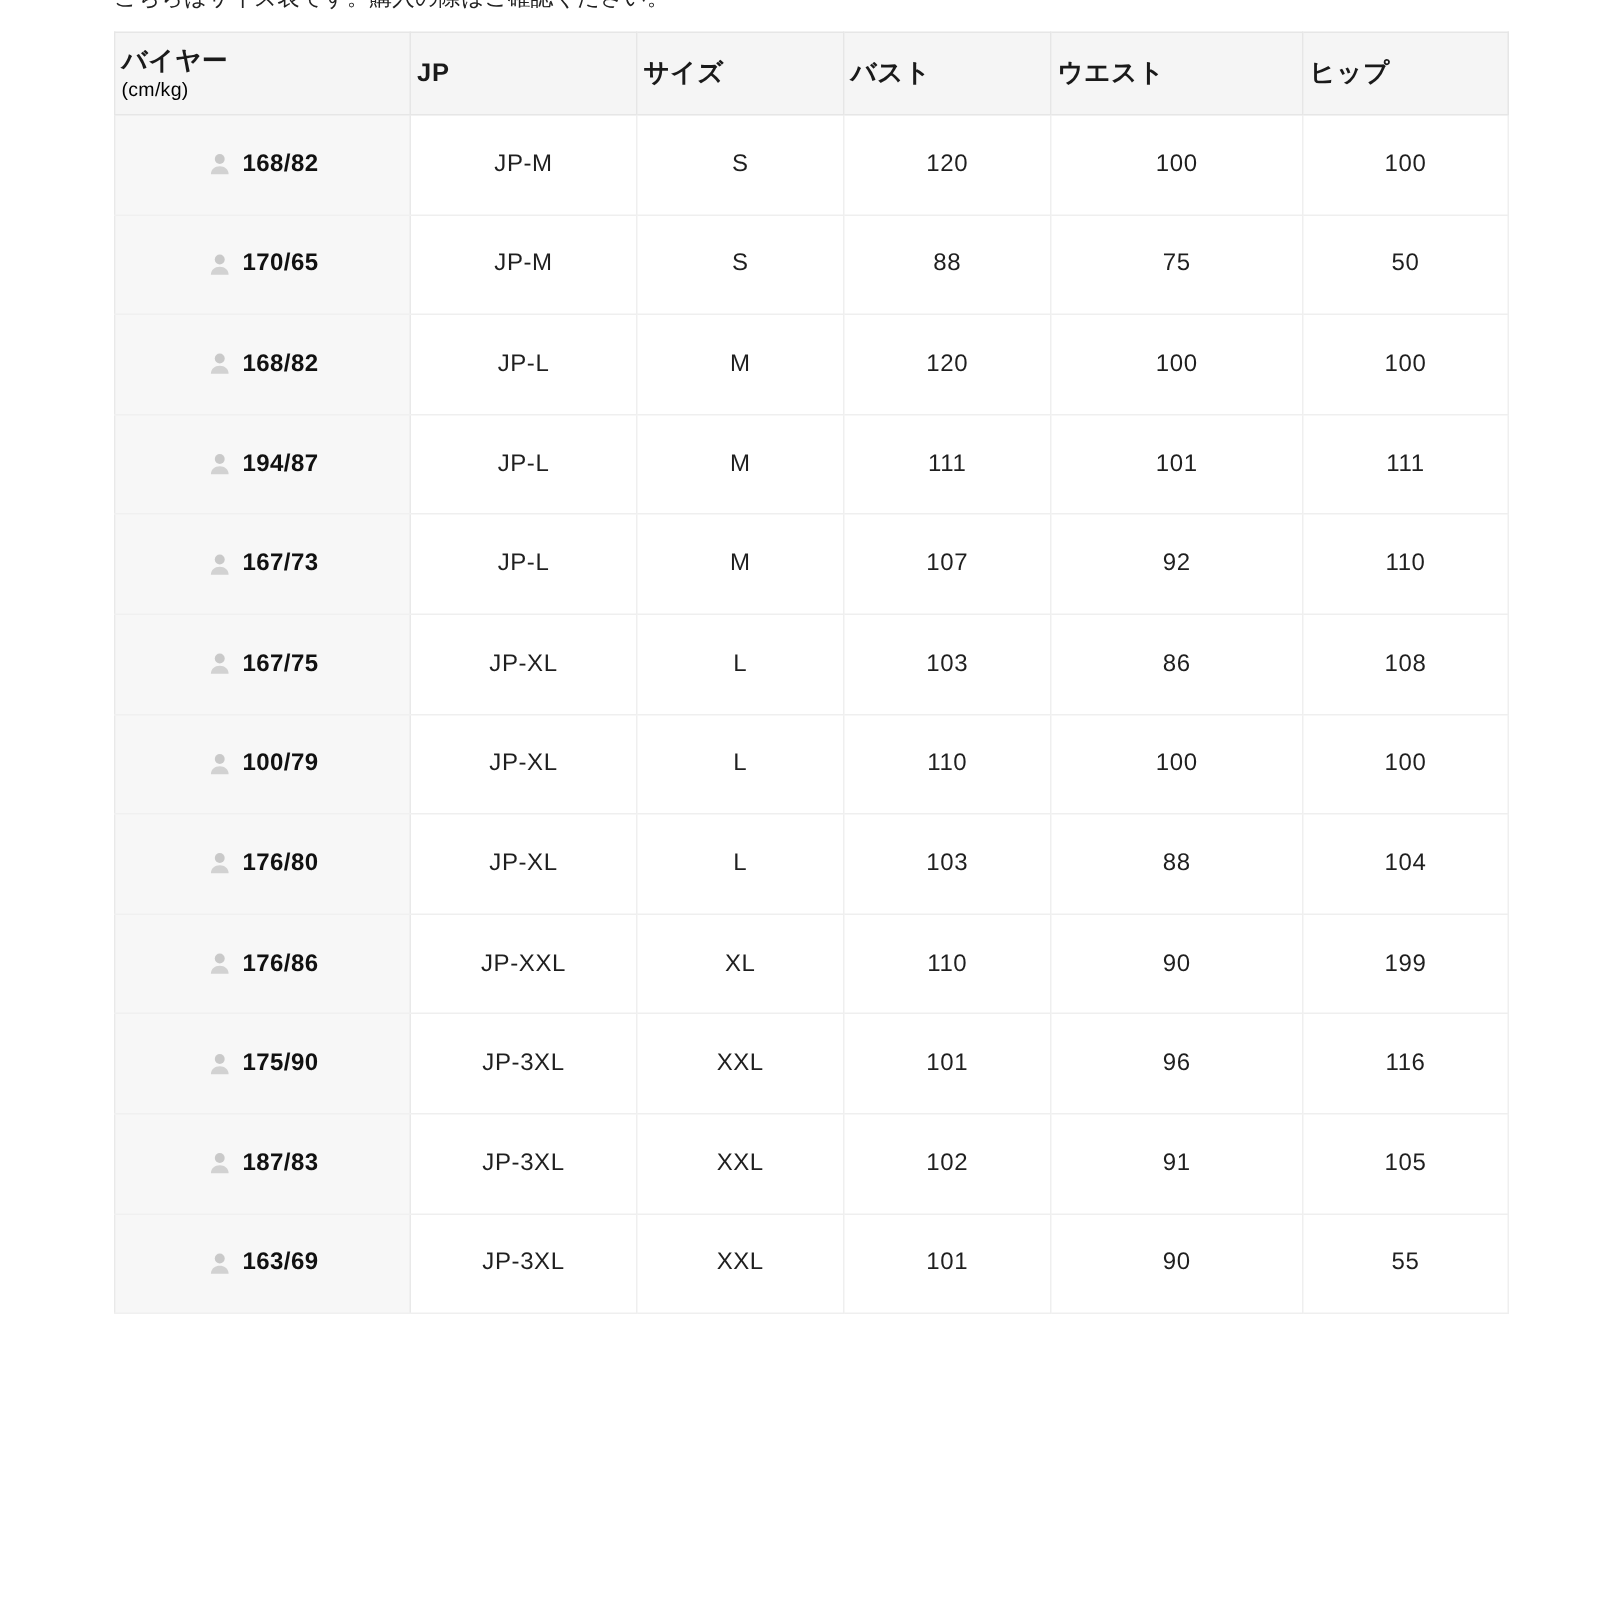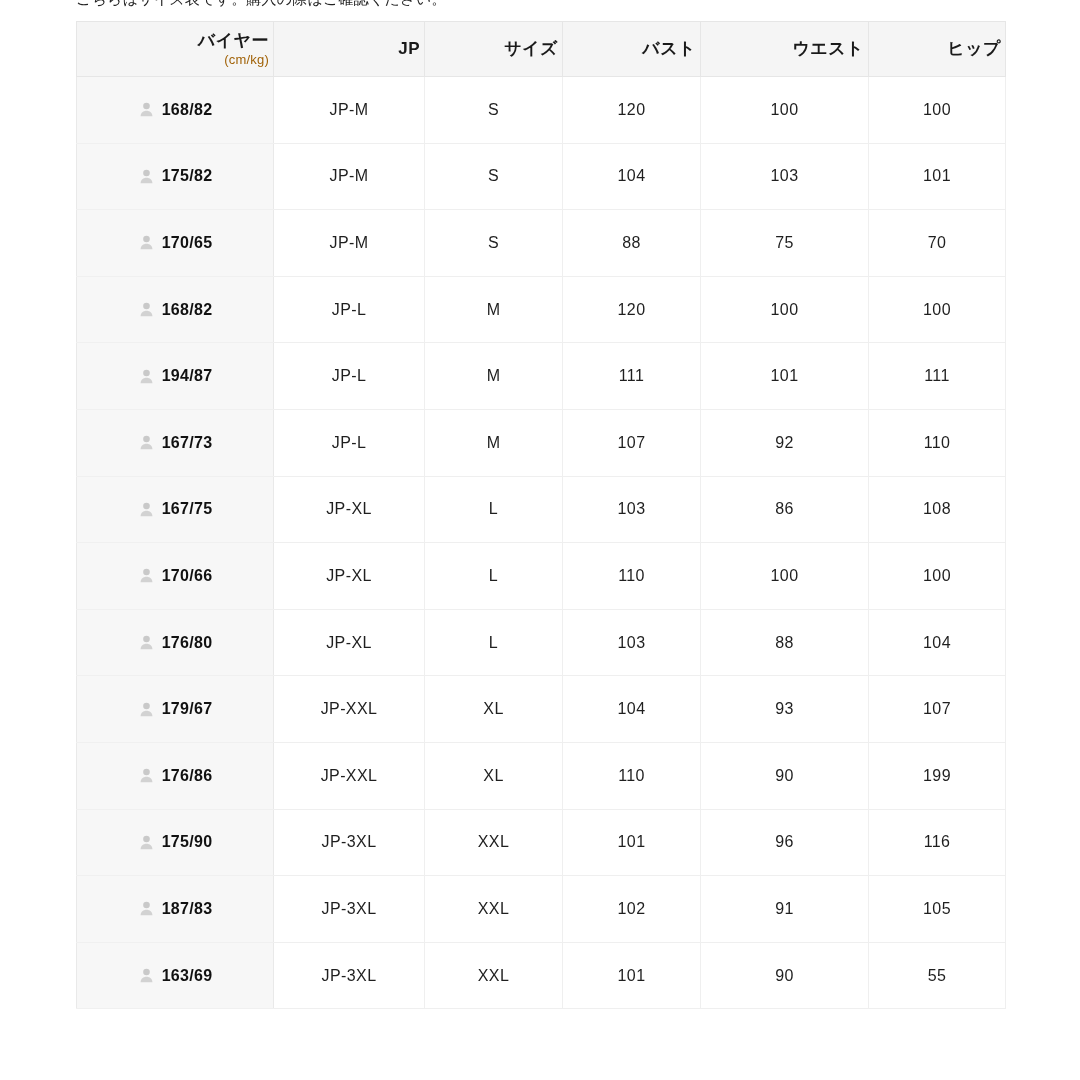--- a/index.html
+++ b/index.html
@@ -56,36 +56,36 @@
   table.size-table col.c-hip   { width: 137px; }
 
   thead th {
     background: #f5f5f5;
     border: 1px solid #e6e6e6;
     height: 55px;
     padding: 0 4px;
     font-size: 17px;
     font-weight: bold;
     color: #1a1a1a;
-    text-align: right;
+    text-align: left;
     vertical-align: middle;
     box-sizing: border-box;
   }
 
   thead th .th-main {
     display: block;
     line-height: 22px;
     letter-spacing: 0.5px;
   }
 
   thead th .th-sub {
     display: block;
     font-size: 13px;
     font-weight: normal;
-    color: #a16207;
+    color: #000000;
     line-height: 16px;
     letter-spacing: 0.2px;
   }
 
   tbody td {
     border: 1px solid #efefef;
     height: 66.6px;
     padding: 0 6px;
     font-size: 16px;
     color: #1f1f1f;
@@ -191,46 +191,28 @@
           </tr>
           <tr>
             <td class="buyer-cell">
               <span class="buyer-inner">
                 <span class="person-icon">
                   <svg width="17" height="17" viewBox="0 0 17 17" aria-hidden="true">
                     <circle cx="8.5" cy="5" r="3.3" fill="#c9c9c9"></circle>
                     <path d="M2.6 15.2c0-3.3 2.6-5.4 5.9-5.4s5.9 2.1 5.9 5.4z" fill="#d2d2d2"></path>
                   </svg>
                 </span>
-                <span class="buyer-text">175/82</span>
-              </span>
-            </td>
-            <td class="val">JP-M</td>
-            <td class="val">S</td>
-            <td class="val">104</td>
-            <td class="val">103</td>
-            <td class="val">101</td>
-          </tr>
-          <tr>
-            <td class="buyer-cell">
-              <span class="buyer-inner">
-                <span class="person-icon">
-                  <svg width="17" height="17" viewBox="0 0 17 17" aria-hidden="true">
-                    <circle cx="8.5" cy="5" r="3.3" fill="#c9c9c9"></circle>
-                    <path d="M2.6 15.2c0-3.3 2.6-5.4 5.9-5.4s5.9 2.1 5.9 5.4z" fill="#d2d2d2"></path>
-                  </svg>
-                </span>
                 <span class="buyer-text">170/65</span>
               </span>
             </td>
             <td class="val">JP-M</td>
             <td class="val">S</td>
             <td class="val">88</td>
             <td class="val">75</td>
-            <td class="val">70</td>
+            <td class="val">50</td>
           </tr>
           <tr>
             <td class="buyer-cell">
               <span class="buyer-inner">
                 <span class="person-icon">
                   <svg width="17" height="17" viewBox="0 0 17 17" aria-hidden="true">
                     <circle cx="8.5" cy="5" r="3.3" fill="#c9c9c9"></circle>
                     <path d="M2.6 15.2c0-3.3 2.6-5.4 5.9-5.4s5.9 2.1 5.9 5.4z" fill="#d2d2d2"></path>
                   </svg>
                 </span>
@@ -299,21 +281,21 @@
           </tr>
           <tr>
             <td class="buyer-cell">
               <span class="buyer-inner">
                 <span class="person-icon">
                   <svg width="17" height="17" viewBox="0 0 17 17" aria-hidden="true">
                     <circle cx="8.5" cy="5" r="3.3" fill="#c9c9c9"></circle>
                     <path d="M2.6 15.2c0-3.3 2.6-5.4 5.9-5.4s5.9 2.1 5.9 5.4z" fill="#d2d2d2"></path>
                   </svg>
                 </span>
-                <span class="buyer-text">170/66</span>
+                <span class="buyer-text">100/79</span>
               </span>
             </td>
             <td class="val">JP-XL</td>
             <td class="val">L</td>
             <td class="val">110</td>
             <td class="val">100</td>
             <td class="val">100</td>
           </tr>
           <tr>
             <td class="buyer-cell">
@@ -335,38 +317,20 @@
           </tr>
           <tr>
             <td class="buyer-cell">
               <span class="buyer-inner">
                 <span class="person-icon">
                   <svg width="17" height="17" viewBox="0 0 17 17" aria-hidden="true">
                     <circle cx="8.5" cy="5" r="3.3" fill="#c9c9c9"></circle>
                     <path d="M2.6 15.2c0-3.3 2.6-5.4 5.9-5.4s5.9 2.1 5.9 5.4z" fill="#d2d2d2"></path>
                   </svg>
                 </span>
-                <span class="buyer-text">179/67</span>
-              </span>
-            </td>
-            <td class="val">JP-XXL</td>
-            <td class="val">XL</td>
-            <td class="val">104</td>
-            <td class="val">93</td>
-            <td class="val">107</td>
-          </tr>
-          <tr>
-            <td class="buyer-cell">
-              <span class="buyer-inner">
-                <span class="person-icon">
-                  <svg width="17" height="17" viewBox="0 0 17 17" aria-hidden="true">
-                    <circle cx="8.5" cy="5" r="3.3" fill="#c9c9c9"></circle>
-                    <path d="M2.6 15.2c0-3.3 2.6-5.4 5.9-5.4s5.9 2.1 5.9 5.4z" fill="#d2d2d2"></path>
-                  </svg>
-                </span>
                 <span class="buyer-text">176/86</span>
               </span>
             </td>
             <td class="val">JP-XXL</td>
             <td class="val">XL</td>
             <td class="val">110</td>
             <td class="val">90</td>
             <td class="val">199</td>
           </tr>
           <tr>

